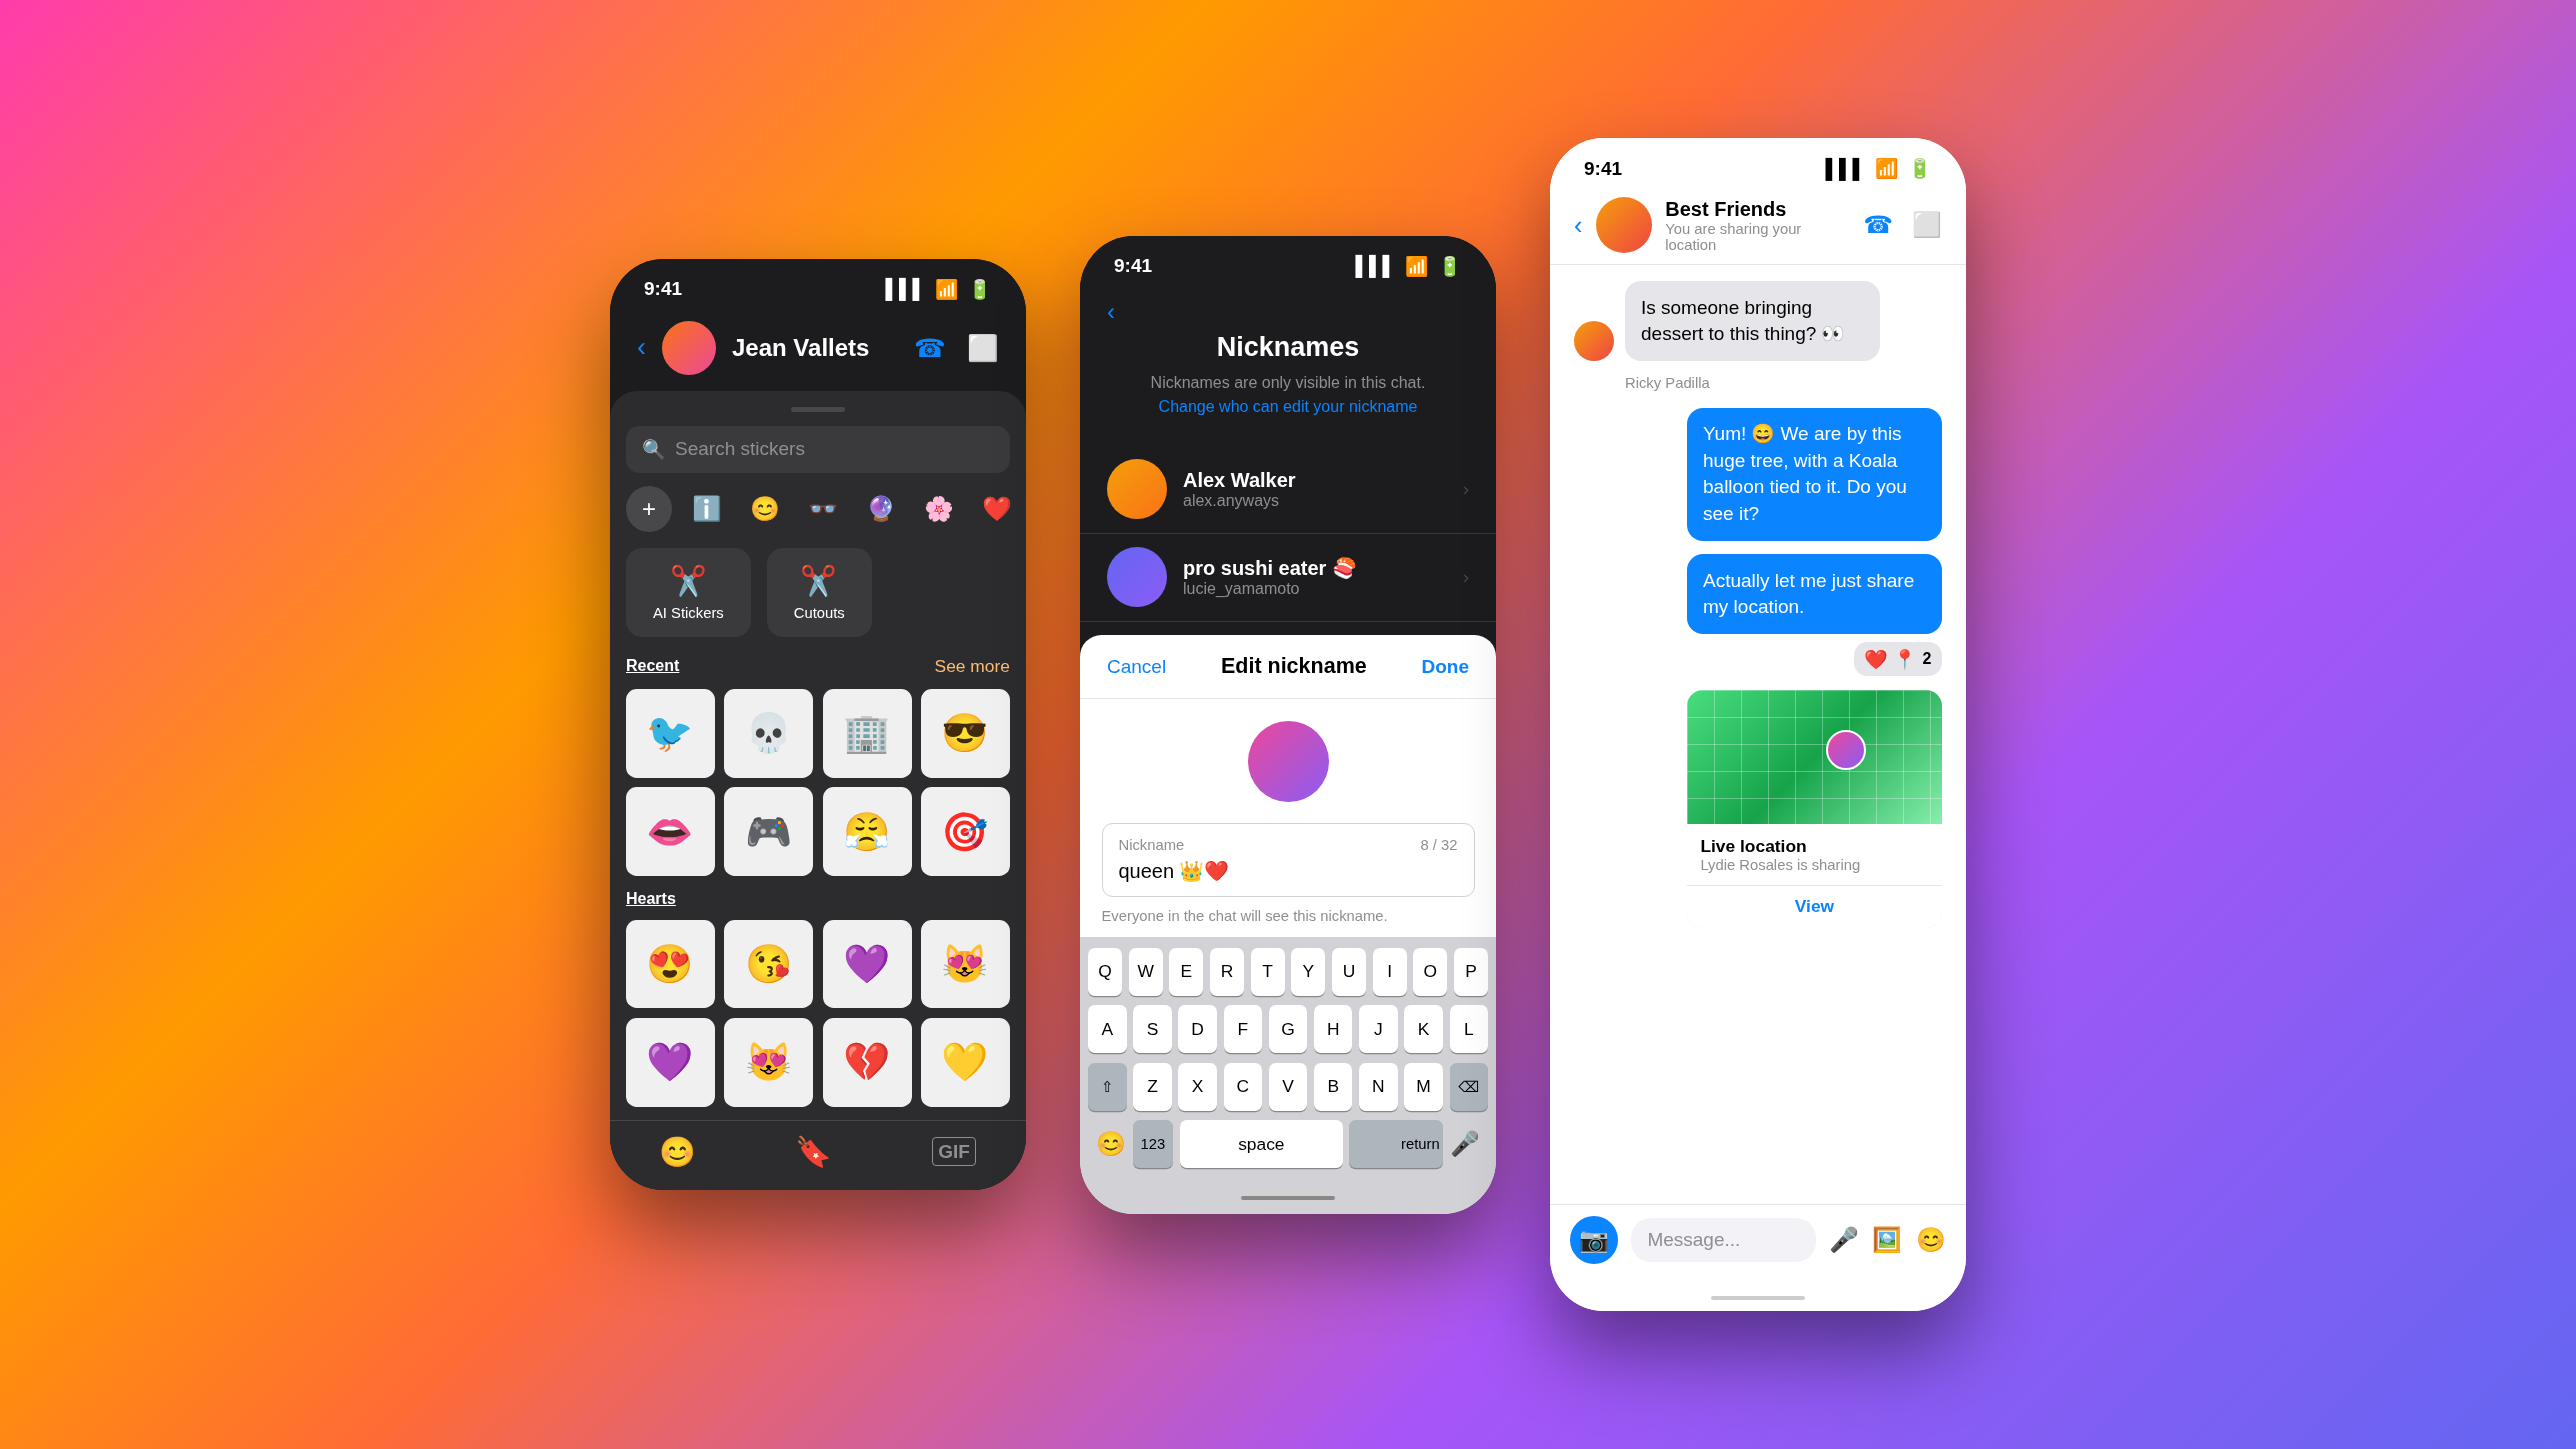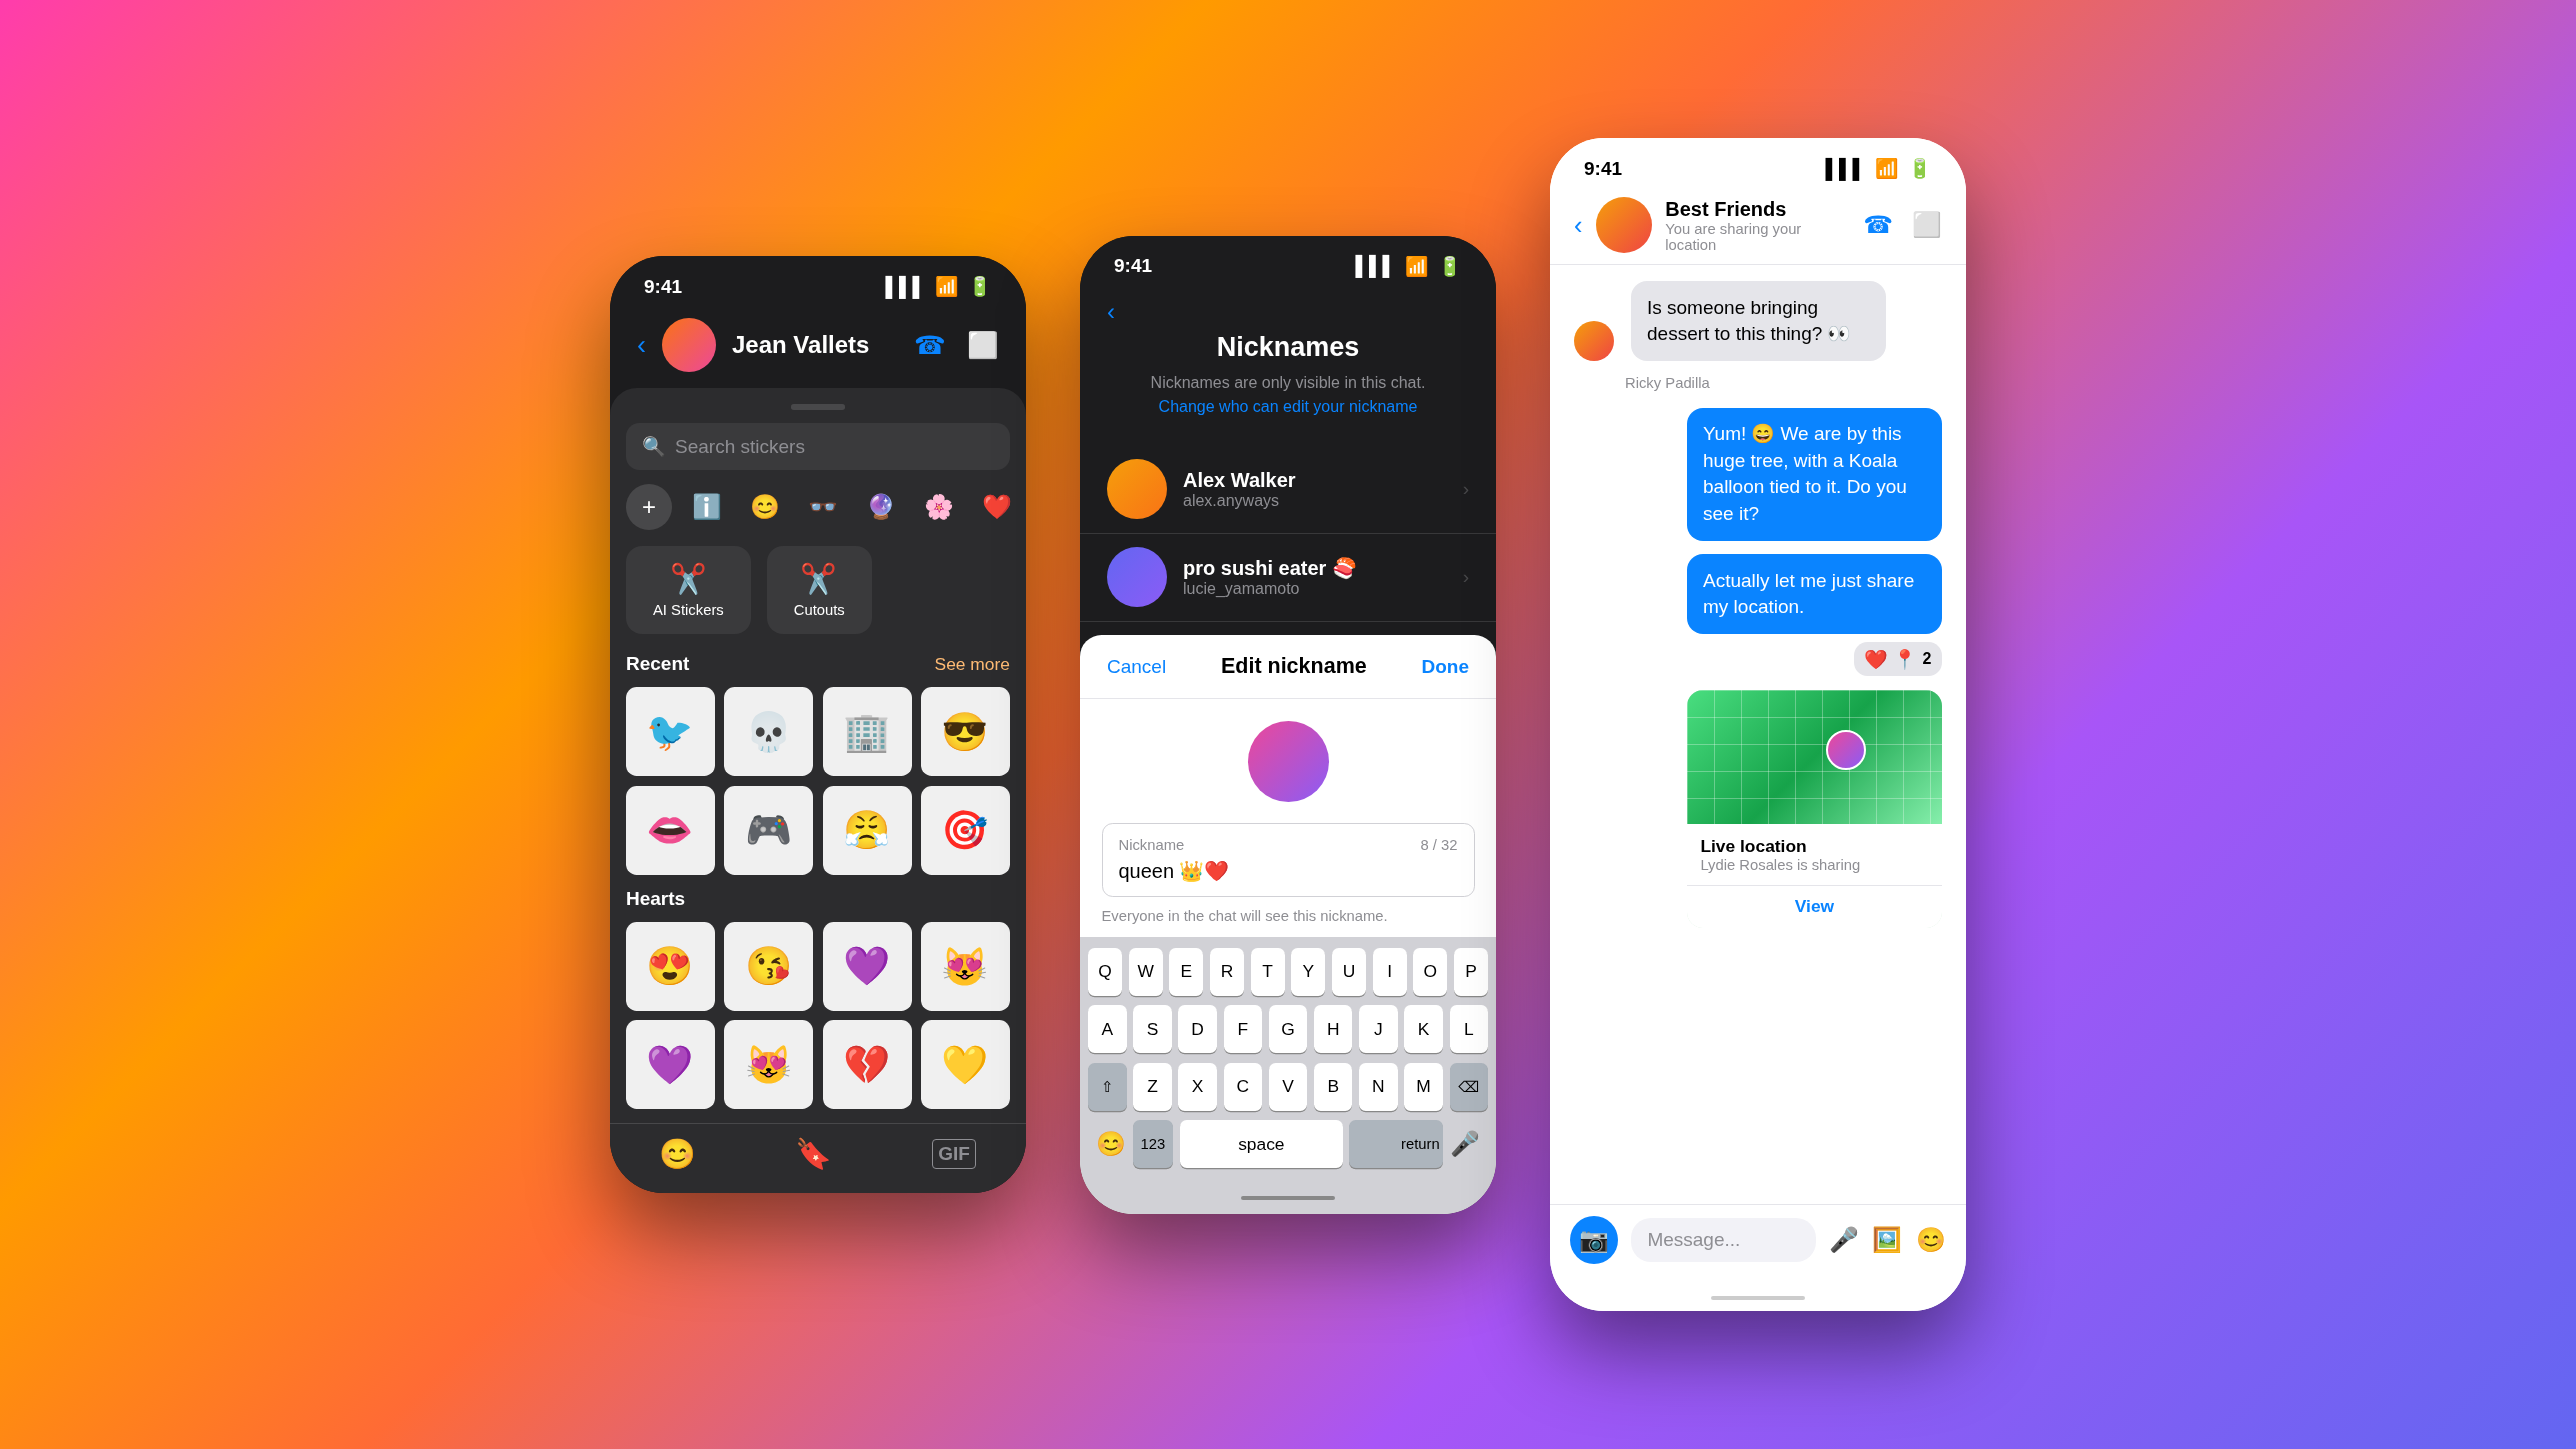--- a/index.html
+++ b/index.html
@@ -139,21 +139,21 @@
     }
     .feature-btn-icon { font-size: 29.5px; }
     .feature-btn-label { font-size: 14.8px; color: #ffffff; }
 
     
     .sticker-section { padding: 0 16px; margin-bottom: 13.4px; }
     .section-header {
       display: flex; justify-content: space-between; align-items: center;
       margin-bottom: 12px;
     }
-    .section-title { font-size: 19px; font-weight: 600; color: #ffffff; }
+    .section-title { font-size: 16px; font-weight: 600; color: #ffffff; text-decoration: underline; }
     .see-more { font-size: 17.4px; color: #fdba74; cursor: pointer; }
 
     .sticker-grid {
       display: grid;
       grid-template-columns: repeat(4, 1fr);
       gap: 9.4px;
     }
     .sticker-cell {
       aspect-ratio: 1;
       border-radius: 10.7px;
@@ -319,21 +319,21 @@
     
     .messages-area {
       background: #ffffff;
       padding: 16px 24px;
       display: flex;
       flex-direction: column;
       gap: 13.4px;
       min-height: 939px;
     }
 
-    .msg-row { display: flex; align-items: flex-end; gap: 17px; }
+    .msg-row { display: flex; align-items: flex-end; gap: 11px; }
     .msg-row-right { flex-direction: row-reverse; }
 
     .msg-avatar-sm {
       width: 40px; height: 40px; border-radius: 50%;
       background: linear-gradient(135deg, #f59e0b, #ef4444);
       flex-shrink: 0;
     }
 
     .bubble {
       max-width: 255px;

